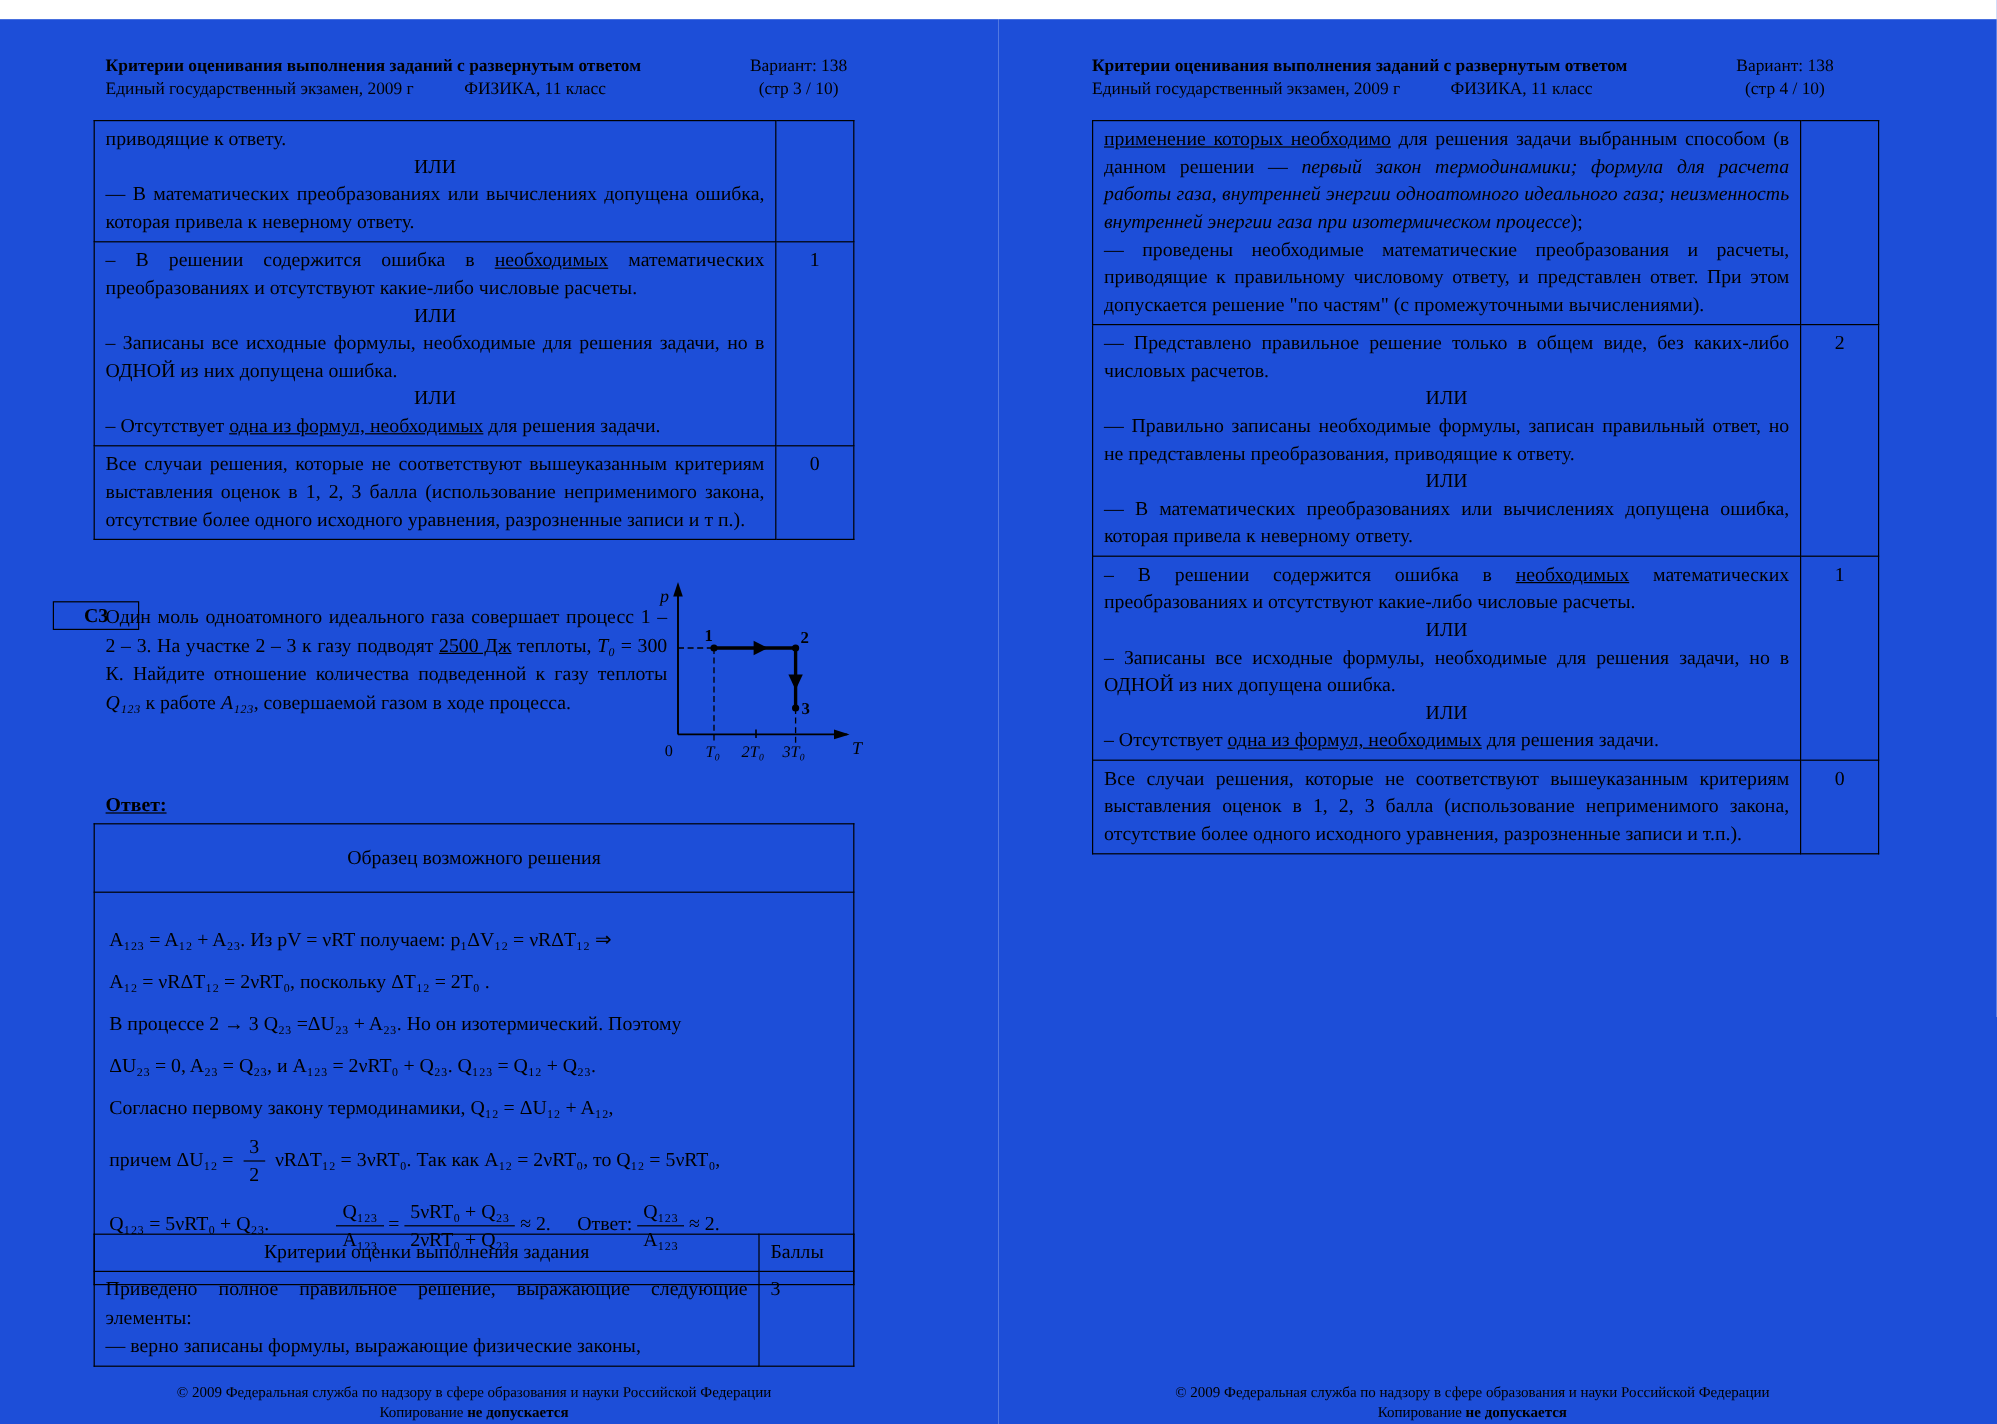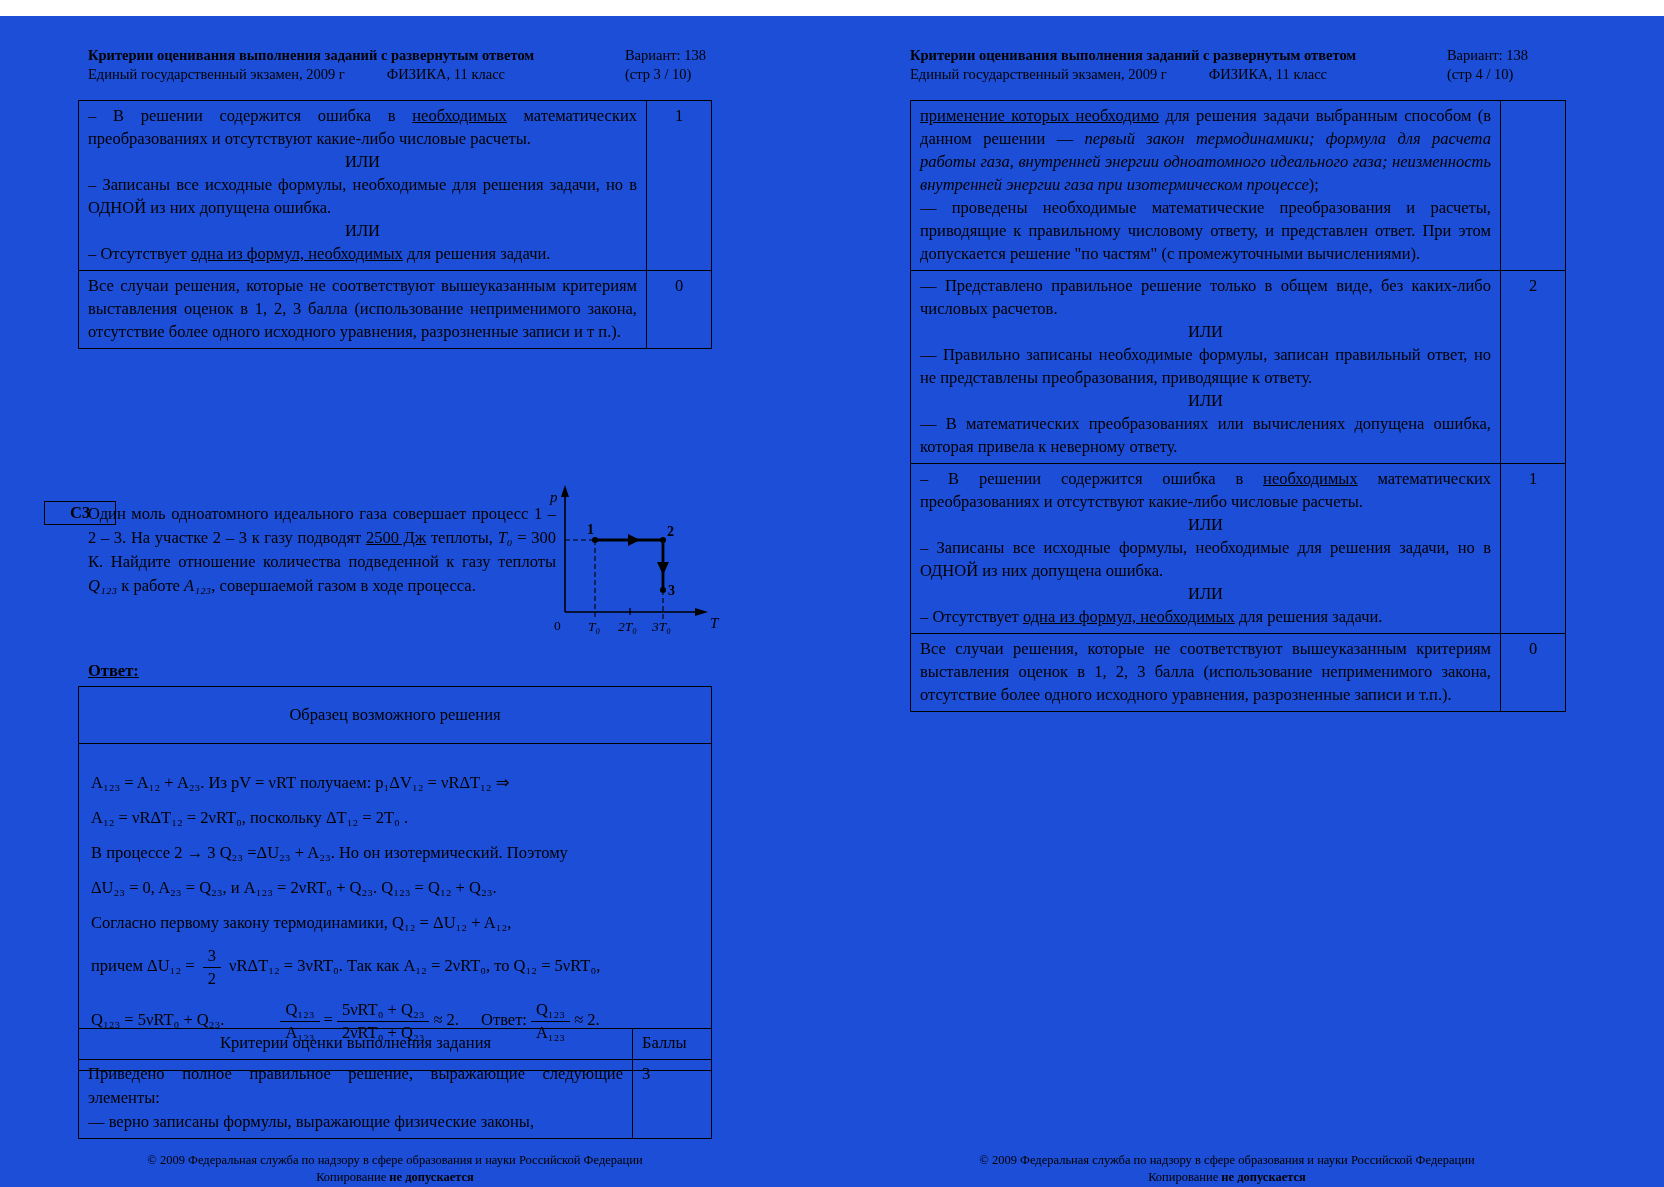--- a/index.html
+++ b/index.html
@@ -6,21 +6,21 @@
   body{
     width:1664px;height:1187px;position:relative;background:#ffffff;color:#000;
     font-family:"Liberation Serif", serif;
   }
   .page{position:absolute;top:16px;width:832px;height:1187px;background:#1d4ed8;}
   #page-left{left:0;} #page-right{left:832px;}
 
   .pg-header{position:absolute;top:30px;display:flex;justify-content:space-between;width:618px;font-size:14.5px;line-height:19px;}
   #page-left .pg-header{left:88px;} #page-right .pg-header{left:78px;}
   .pg-header .ht{font-weight:bold;}
-  .pg-header .hr{text-align:left;white-space:nowrap;}
+  .pg-header .hr{text-align:center;white-space:nowrap;}
   .hs .hsubj{margin-left:42px;}
 
   table.crit{position:absolute;border-collapse:collapse;font-size:16.5px;line-height:23px;}
   table.crit td{border:1.4px solid #000;padding:3px 9px 5px 9px;vertical-align:top;}
   table.crit td.score{width:60px;text-align:center;padding:3px 2px;}
   .jtext{text-align:justify;}
   .or{text-align:center;}
   .u{text-decoration:underline;margin-top:26px;}
   .it{font-style:italic;}
 
@@ -71,20 +71,28 @@
         </div>
       </div>
       <div class="hr">
         <div>Вариант: 138</div>
         <div>(стр  3 / 10)</div>
       </div>
     </header>
 
     <table class="crit" style="top:84px;left:78px;width:634px">
       <tbody>
+          <tr>
+        <td class="jtext">
+          <div>приводящие к ответу.</div>
+          <div class="or">ИЛИ</div>
+          <div>— В математических преобразованиях или вычислениях допущена ошибка, которая привела к неверному ответу.</div>
+        </td>
+        <td class="score"></td>
+      </tr>
       <tr>
         <td class="jtext">
           <div><span>– В решении содержится ошибка в </span><span class="u">необходимых</span><span> математических преобразованиях и отсутствуют какие-либо числовые расчеты.</span></div>
           <div class="or">ИЛИ</div>
           <div>– Записаны все исходные формулы, необходимые для решения задачи, но в ОДНОЙ из них допущена ошибка.</div>
           <div class="or">ИЛИ</div>
           <div><span>– Отсутствует </span><span class="u">одна из формул, необходимых</span><span> для решения задачи.</span></div>
         </td>
         <td class="score">1</td>
       </tr>

